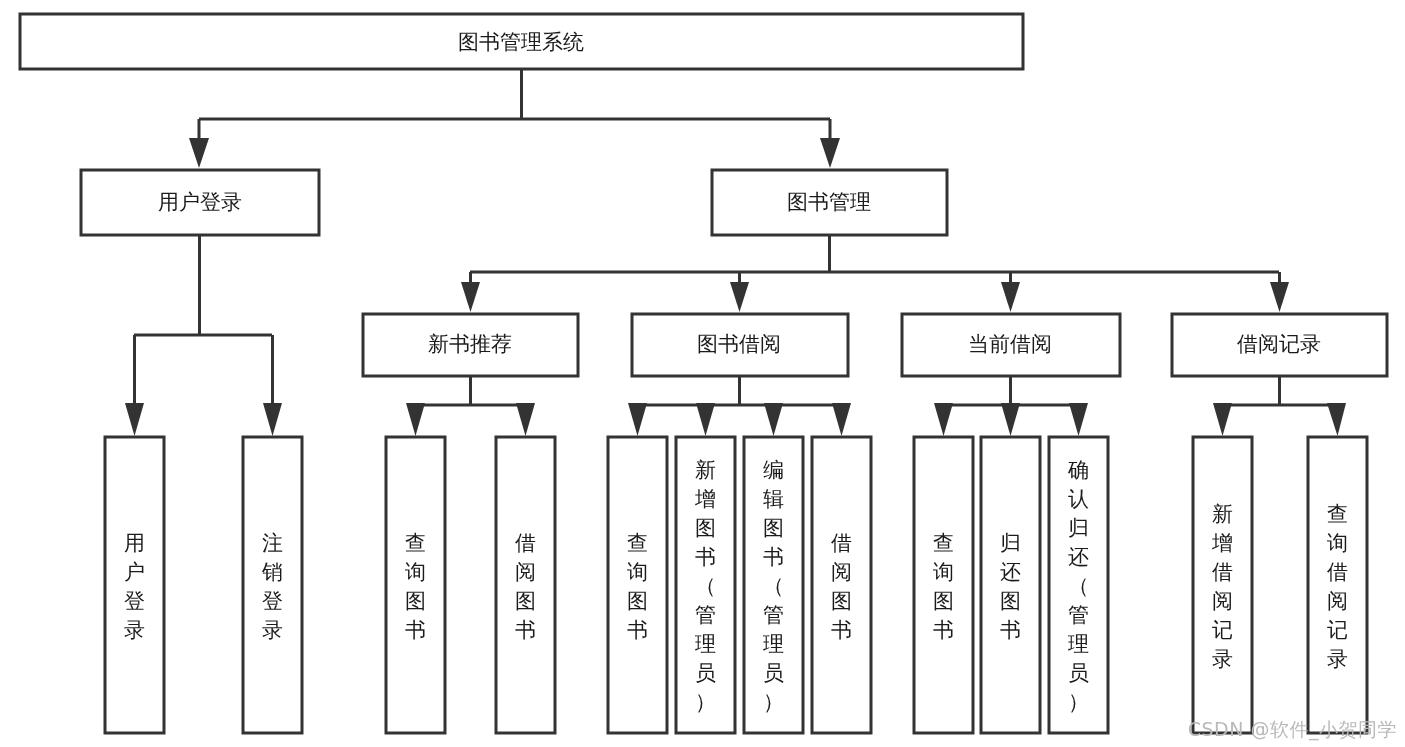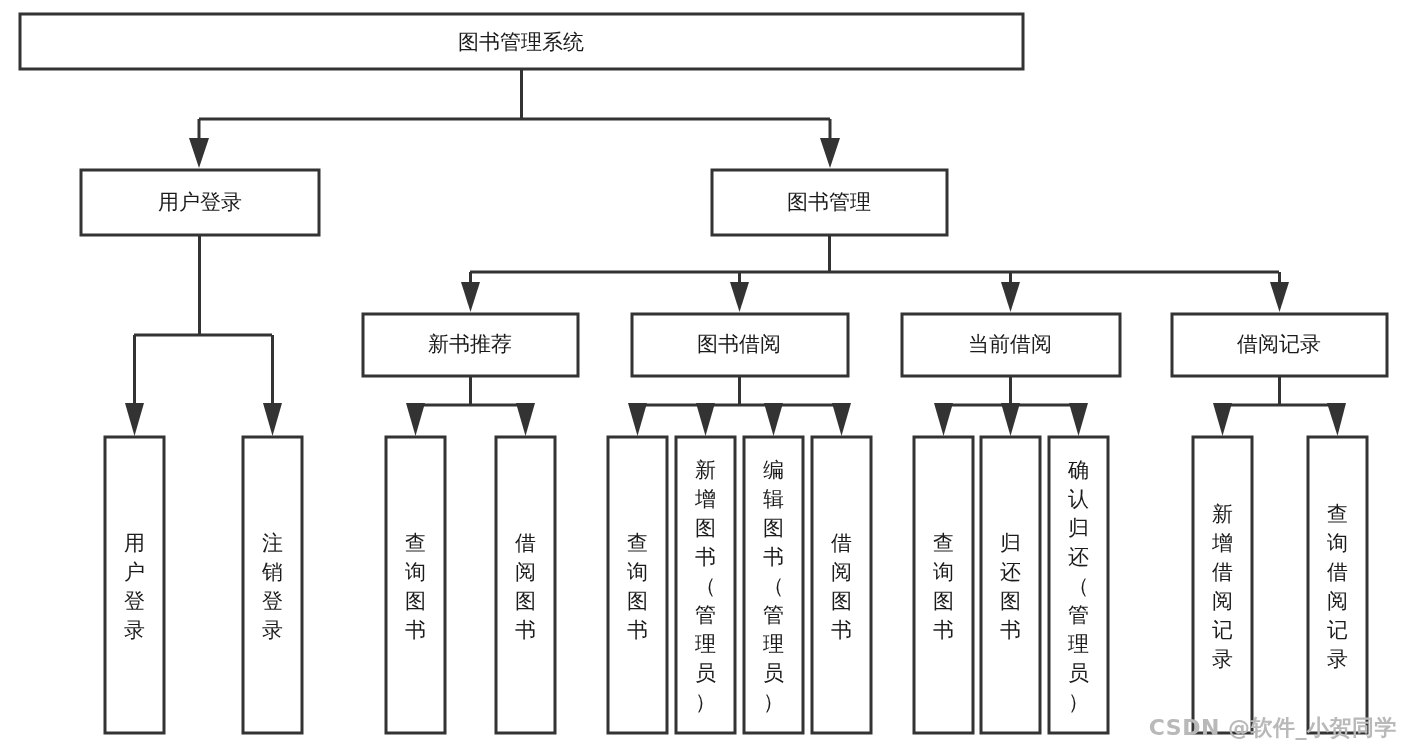--- a/index.html
+++ b/index.html
@@ -20,25 +20,24 @@
     dominant-baseline:middle;text-anchor:middle;
   }
   .node-label-vert{
     font-family:"DejaVu Sans","Liberation Sans",sans-serif;
     font-size:21px;fill:#1b1b1b;
     text-anchor:middle;
   }
   .watermark{
     position:absolute;right:8px;bottom:4px;
     font-family:"DejaVu Sans","Liberation Sans",sans-serif;
-    font-size:22px;color:#b9b9b9;
+    font-size:19px;color:#b9b9b9;
     letter-spacing:0.5px;
     white-space:nowrap;
     user-select:none;
-    font-weight:bold;
   }
 </style>
 </head>
 <body>
 
 <div id="diagram-root">
 <svg width="1405" height="747" viewBox="0 0 1405 747" xmlns="http://www.w3.org/2000/svg">
 
   <g>
 

